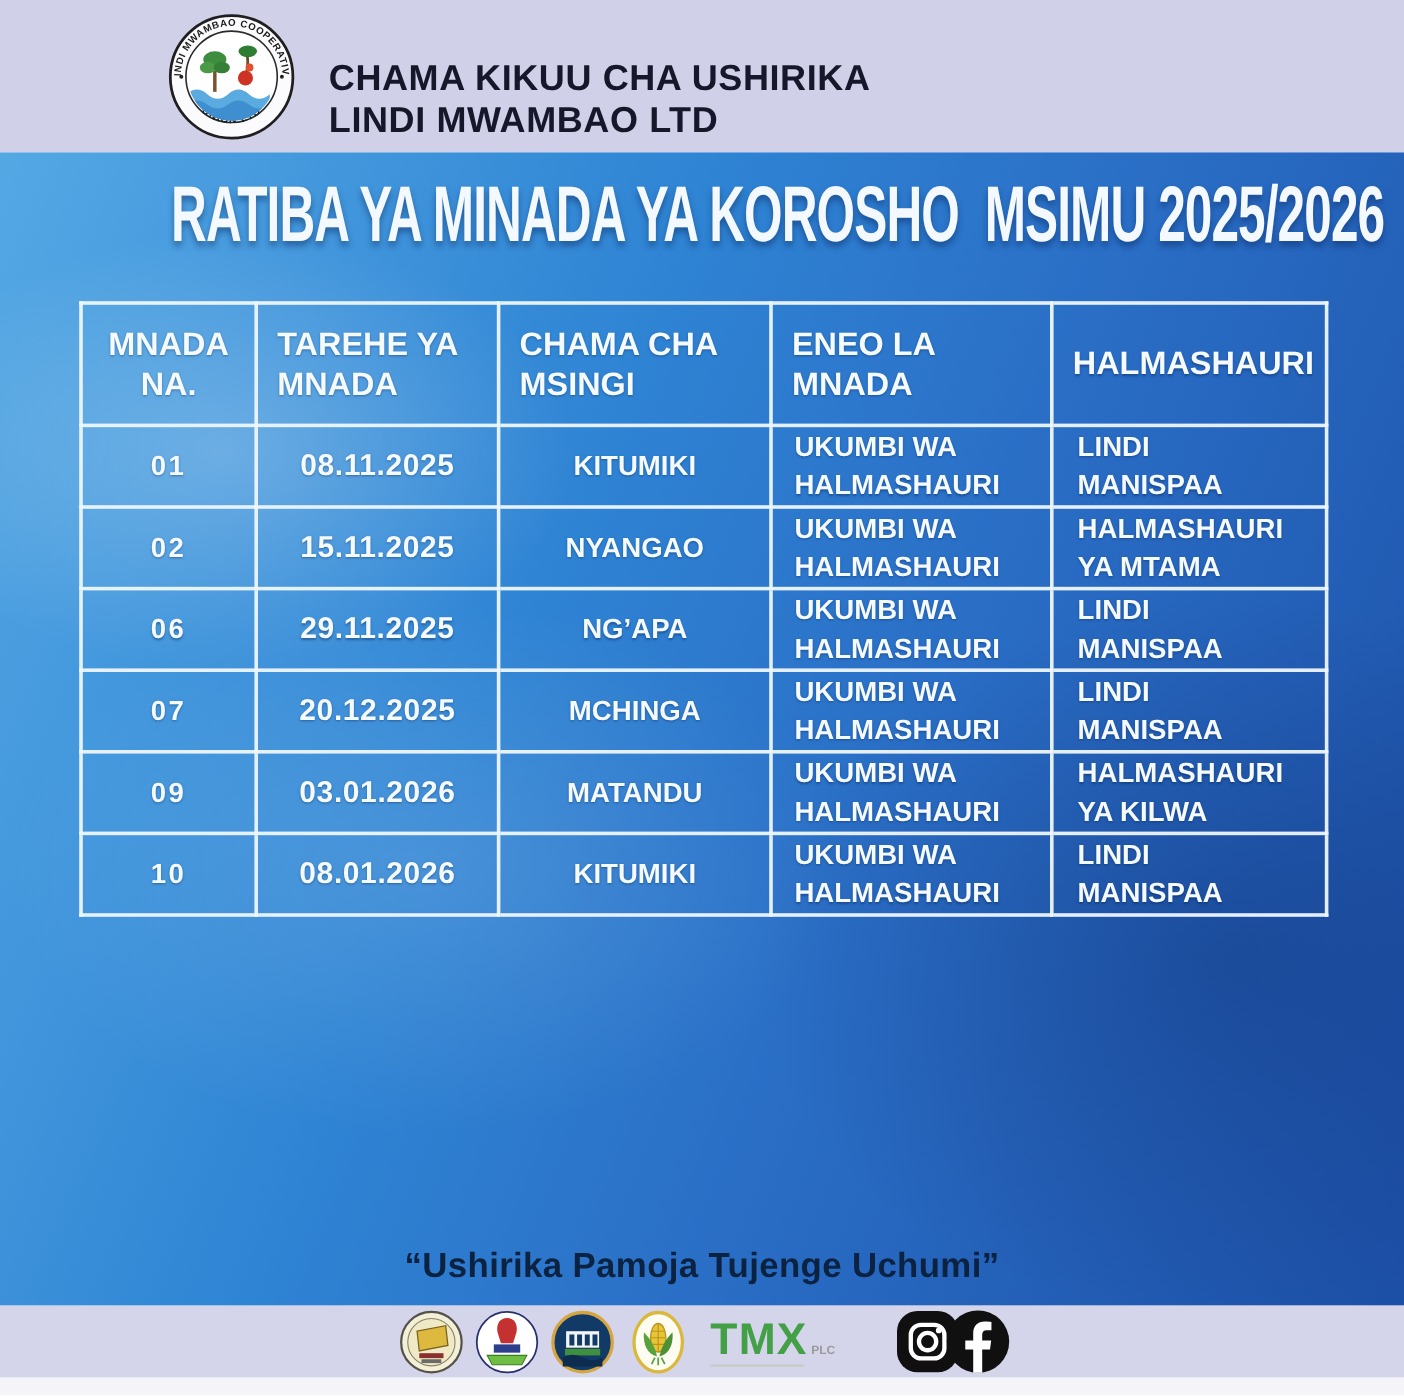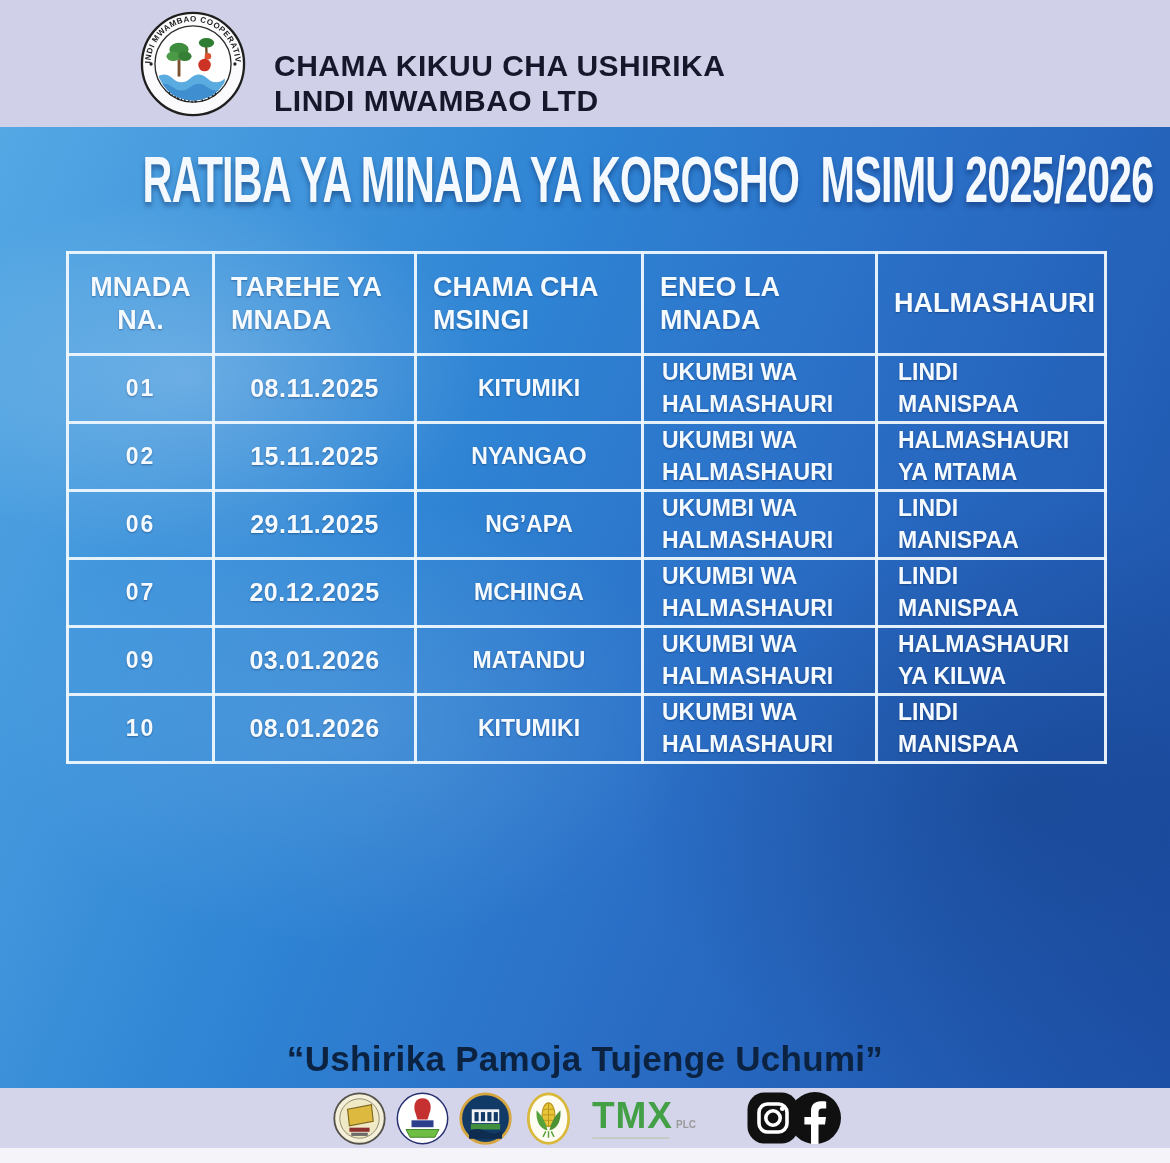--- a/index.html
+++ b/index.html
@@ -44,21 +44,21 @@
   th{font-size:27px;font-weight:bold;line-height:1.22;text-align:left;padding:0 6px 0 16px;}
   th.c-center{text-align:center;padding:0 2px;}
   td.col-num{font-size:23px;font-weight:bold;text-align:center;letter-spacing:2px;}
   td.col-date{font-size:25px;font-weight:600;text-align:center;letter-spacing:.5px;}
   td.col-chama{font-size:23px;font-weight:600;text-align:center;padding:0 2px;}
   td.col-eneo{font-size:23px;font-weight:600;line-height:1.35;text-align:left;padding-left:18px;margin-left:12px;}
   td.col-halma{font-size:23px;font-weight:600;line-height:1.35;text-align:left;padding-left:20px;}
   
   .slogan{
     position:absolute;left:0;top:912px;width:1170px;text-align:center;
-    color:#0b2240;font-size:35px;font-weight:bold;letter-spacing:.3px;
+    color:#0b2240;font-size:29px;font-weight:bold;letter-spacing:.3px;
   }
   
   .bottom-strip{
     position:absolute;left:0;top:1088px;width:1170px;height:60px;background:#d4d5ea;
     display:flex;align-items:center;justify-content:center;
   }
   .emblem{width:55px;height:55px;flex:0 0 auto;margin:0 4px;}
   .tmx{position:relative;margin:0 6px 0 12px;line-height:1;}
   .tmx-word{font-weight:800;font-size:37px;color:#43a047;letter-spacing:1px;font-family:"Liberation Sans",sans-serif;}
   .tmx-plc{font-size:10px;color:#9a9a9a;margin-left:3px;font-weight:bold;}

